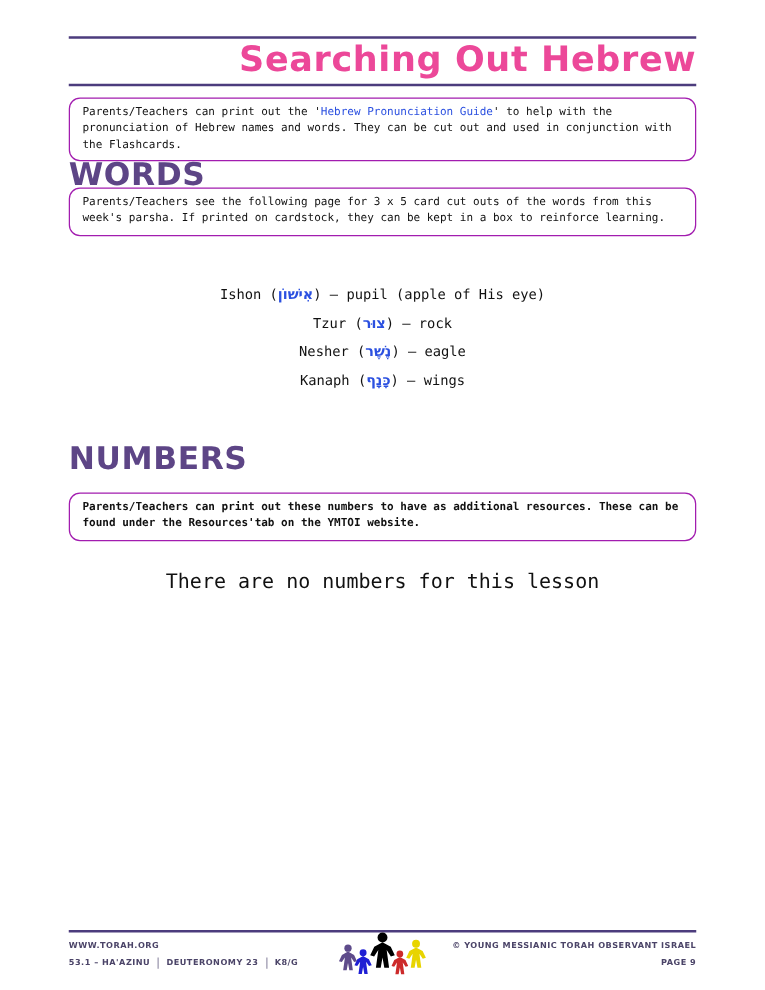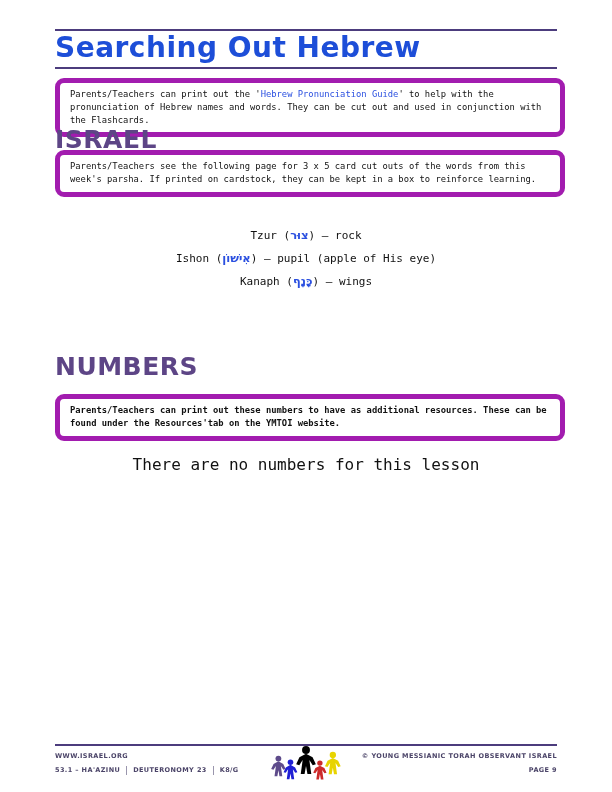--- a/index.html
+++ b/index.html
@@ -6,27 +6,27 @@
   body{
     width:612px;height:792px;position:relative;background:#ffffff;
     font-family:"DejaVu Sans Mono", monospace;color:#1a1a1a;
     overflow:hidden;
   }
   .rule{position:absolute;left:55px;width:502px;height:0;border-top:2px solid #4c3c7d;}
   .rule-top{top:29px;}
   .rule-title-bottom{top:67px;}
   .rule-footer{top:744px;}
   .doc-title{
-    position:absolute;top:31px;left:55px;width:502px;text-align:left;
+    position:absolute;top:31px;left:55px;width:502px;text-align:right;
     font-family:"DejaVu Sans", sans-serif;font-weight:bold;font-size:28px;
-    color:#1d4ed8;letter-spacing:0.5px;
+    color:#ec4899;letter-spacing:0.5px;
   }
   .note-box{
     position:absolute;left:55px;width:480px;
-    border:5px solid #a21caf;border-radius:9px;background:#fff;
+    border:1px solid #a21caf;border-radius:9px;background:#fff;
     padding:5px 10px 6px 10px;
     font-size:8.8px;line-height:1.45;color:#111;
   }
   .box-intro{top:78px;}
   .box-words{top:150px;}
   .box-numbers{top:394px;font-weight:bold;}
   .link{color:#2b50e0;text-decoration:none;cursor:pointer;}
   .section-heading{
     position:absolute;left:55px;
     font-family:"DejaVu Sans", sans-serif;font-weight:800;font-size:25px;
@@ -60,47 +60,50 @@
 <body>
 
 <div class="rule rule-top"></div>
 <div class="doc-title">Searching Out Hebrew</div>
 <div class="rule rule-title-bottom"></div>
 
 <div class="note-box box-intro">
   <span>Parents/Teachers can print out the '</span><span class="link">Hebrew Pronunciation Guide</span><span>' to help with the pronunciation of Hebrew names and words. They can be cut out and used in conjunction with the Flashcards.</span>
 </div>
 
-<div class="section-heading heading-words">ISRAEL</div>
+<div class="section-heading heading-words">WORDS</div>
 <div class="note-box box-words">
   <span>Parents/Teachers see the following page for 3 x 5 card cut outs of the words from this week's parsha. If printed on cardstock, they can be kept in a box to reinforce learning.</span>
 </div>
 
 <div class="word-list">
   <div class="word-line">
+    <span>Ishon (</span><span class="hebrew">אִישׁוֹן</span><span>) – pupil (apple of His eye)</span>
+  </div>
+  <div class="word-line">
     <span>Tzur (</span><span class="hebrew">צוּר</span><span>) – rock</span>
   </div>
   <div class="word-line">
-    <span>Ishon (</span><span class="hebrew">אִישׁוֹן</span><span>) – pupil (apple of His eye)</span>
+    <span>Nesher (</span><span class="hebrew">נֶשֶׁר</span><span>) – eagle</span>
   </div>
   <div class="word-line">
     <span>Kanaph (</span><span class="hebrew">כָּנָף</span><span>) – wings</span>
   </div>
 </div>
 
 <div class="section-heading heading-numbers">NUMBERS</div>
 <div class="note-box box-numbers">
   <span>Parents/Teachers can print out these numbers to have as additional resources. These can be found under the Resources'tab on the YMTOI website.</span>
 </div>
 <div class="empty-msg">There are no numbers for this lesson</div>
 
 <div class="rule rule-footer"></div>
 
 <div class="footer-left">
-  <div class="footer-row">WWW.ISRAEL.ORG</div>
+  <div class="footer-row">WWW.TORAH.ORG</div>
   <div class="footer-row">
     <span>53.1 – HA'AZINU</span><span class="sep"></span><span>DEUTERONOMY 23</span><span class="sep"></span><span>K8/G</span>
   </div>
 </div>
 
 <svg class="logo" viewBox="0 0 76 48" xmlns="http://www.w3.org/2000/svg">
   <defs>
     <g id="fig">
       <circle cx="10" cy="3.4" r="3.3"></circle>
       <path d="M10 6.5 L4.5 9.5 L1.8 15.2 L4.4 16 L7.2 11.8 L5.6 23.5 L8.8 23.5 L10 16.8 L11.2 23.5 L14.4 23.5 L12.8 11.8 L15.6 16 L18.2 15.2 L15.5 9.5 Z"></path>

